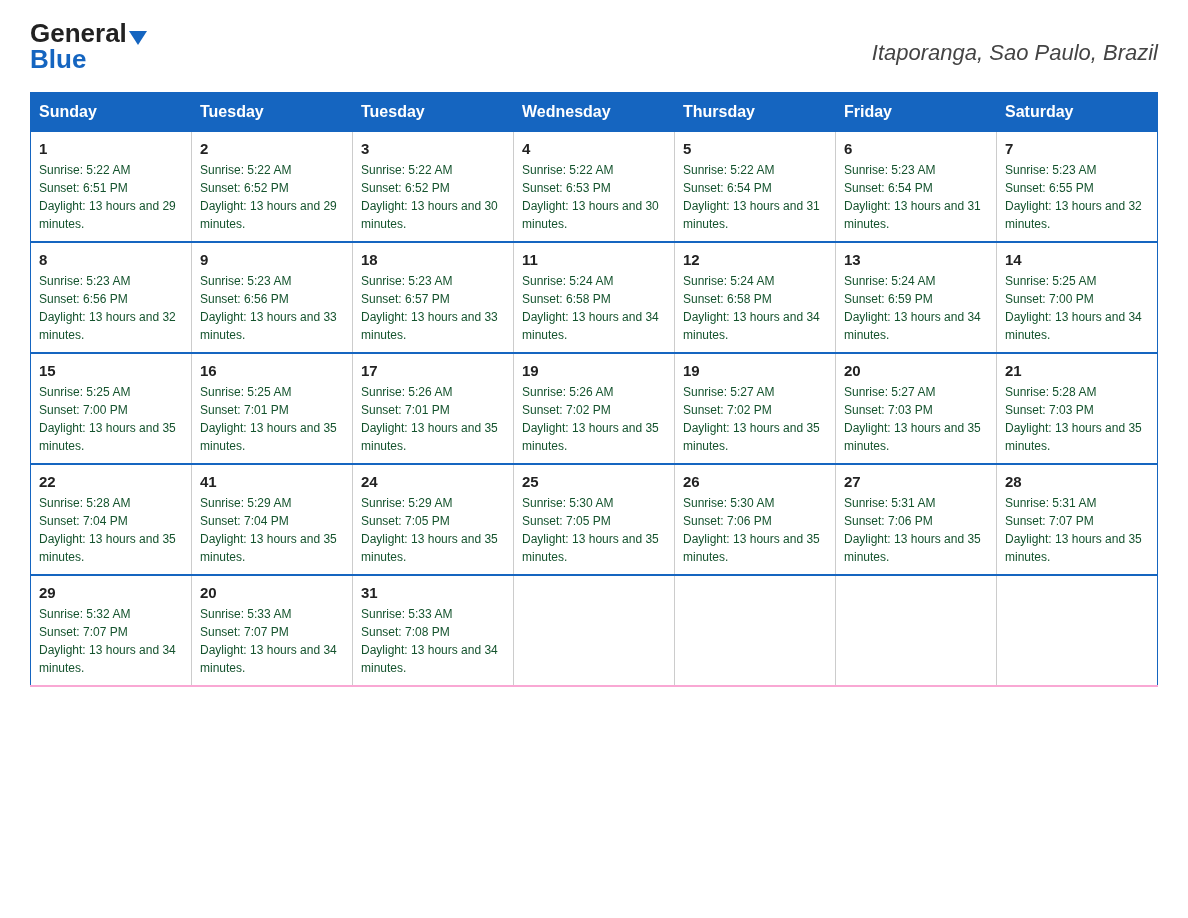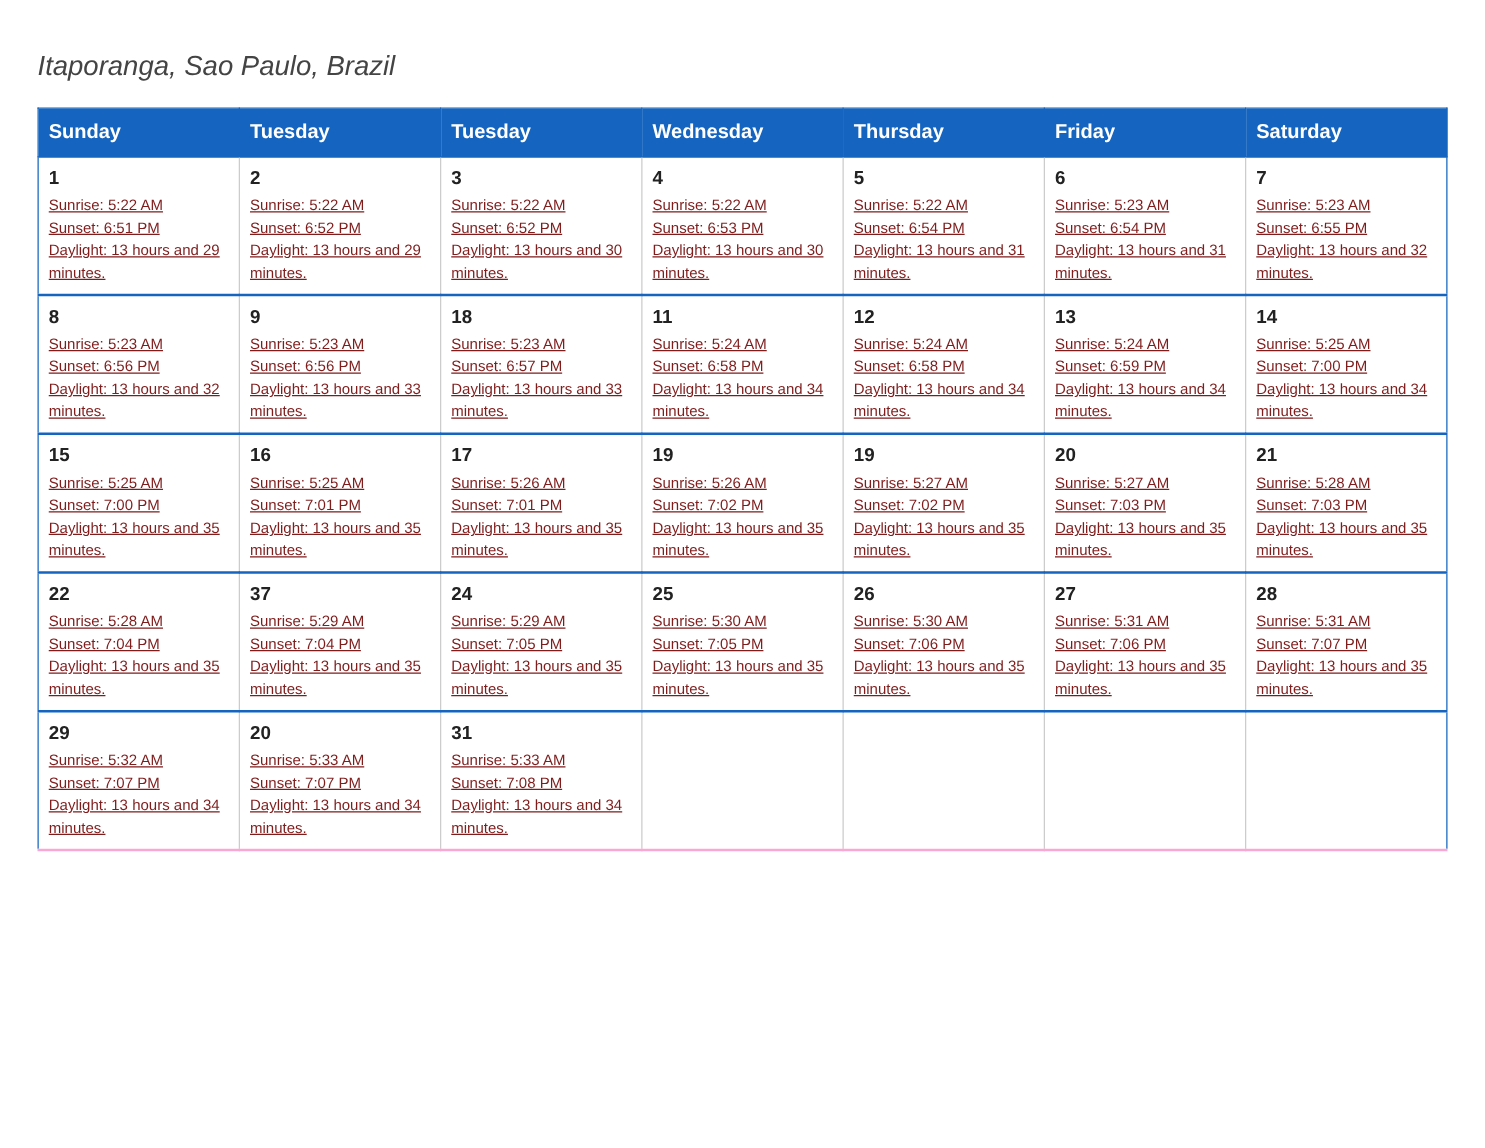--- a/index.html
+++ b/index.html
@@ -95,31 +95,36 @@
     }
     .day-num {
       font-size: 15px;
       font-weight: bold;
       margin-bottom: 4px;
       display: block;
     }
     .day-info {
       font-size: 12px;
       line-height: 1.5;
-      color: #7f1d1d;
-      text-decoration: underline;
+      color: #14532d;
     }
     tbody tr:last-child {
       border-bottom: 2px solid #f9a8d4;
     }
   </style>
 </head>
 <body>
 
 <div class="header">
+  <div class="logo">
+    <div>
+      <span class="logo-general">General</span><span class="logo-triangle"></span>
+    </div>
+    <span class="logo-blue">Blue</span>
+  </div>
   <div class="title-block">
     <div class="location">Itaporanga, Sao Paulo, Brazil</div>
   </div>
 </div>
 
 <table>
   <thead>
     <tr>
       <th>Sunday</th>
       <th>Tuesday</th>
@@ -220,21 +225,21 @@
           <span class="day-num">21</span>
           <div class="day-info">Sunrise: 5:28 AM<br>Sunset: 7:03 PM<br>Daylight: 13 hours and 35 minutes.</div>
         </td>
       </tr>
       <tr>
         <td>
           <span class="day-num">22</span>
           <div class="day-info">Sunrise: 5:28 AM<br>Sunset: 7:04 PM<br>Daylight: 13 hours and 35 minutes.</div>
         </td>
         <td>
-          <span class="day-num">37</span>
+          <span class="day-num">41</span>
           <div class="day-info">Sunrise: 5:29 AM<br>Sunset: 7:04 PM<br>Daylight: 13 hours and 35 minutes.</div>
         </td>
         <td>
           <span class="day-num">24</span>
           <div class="day-info">Sunrise: 5:29 AM<br>Sunset: 7:05 PM<br>Daylight: 13 hours and 35 minutes.</div>
         </td>
         <td>
           <span class="day-num">25</span>
           <div class="day-info">Sunrise: 5:30 AM<br>Sunset: 7:05 PM<br>Daylight: 13 hours and 35 minutes.</div>
         </td>

